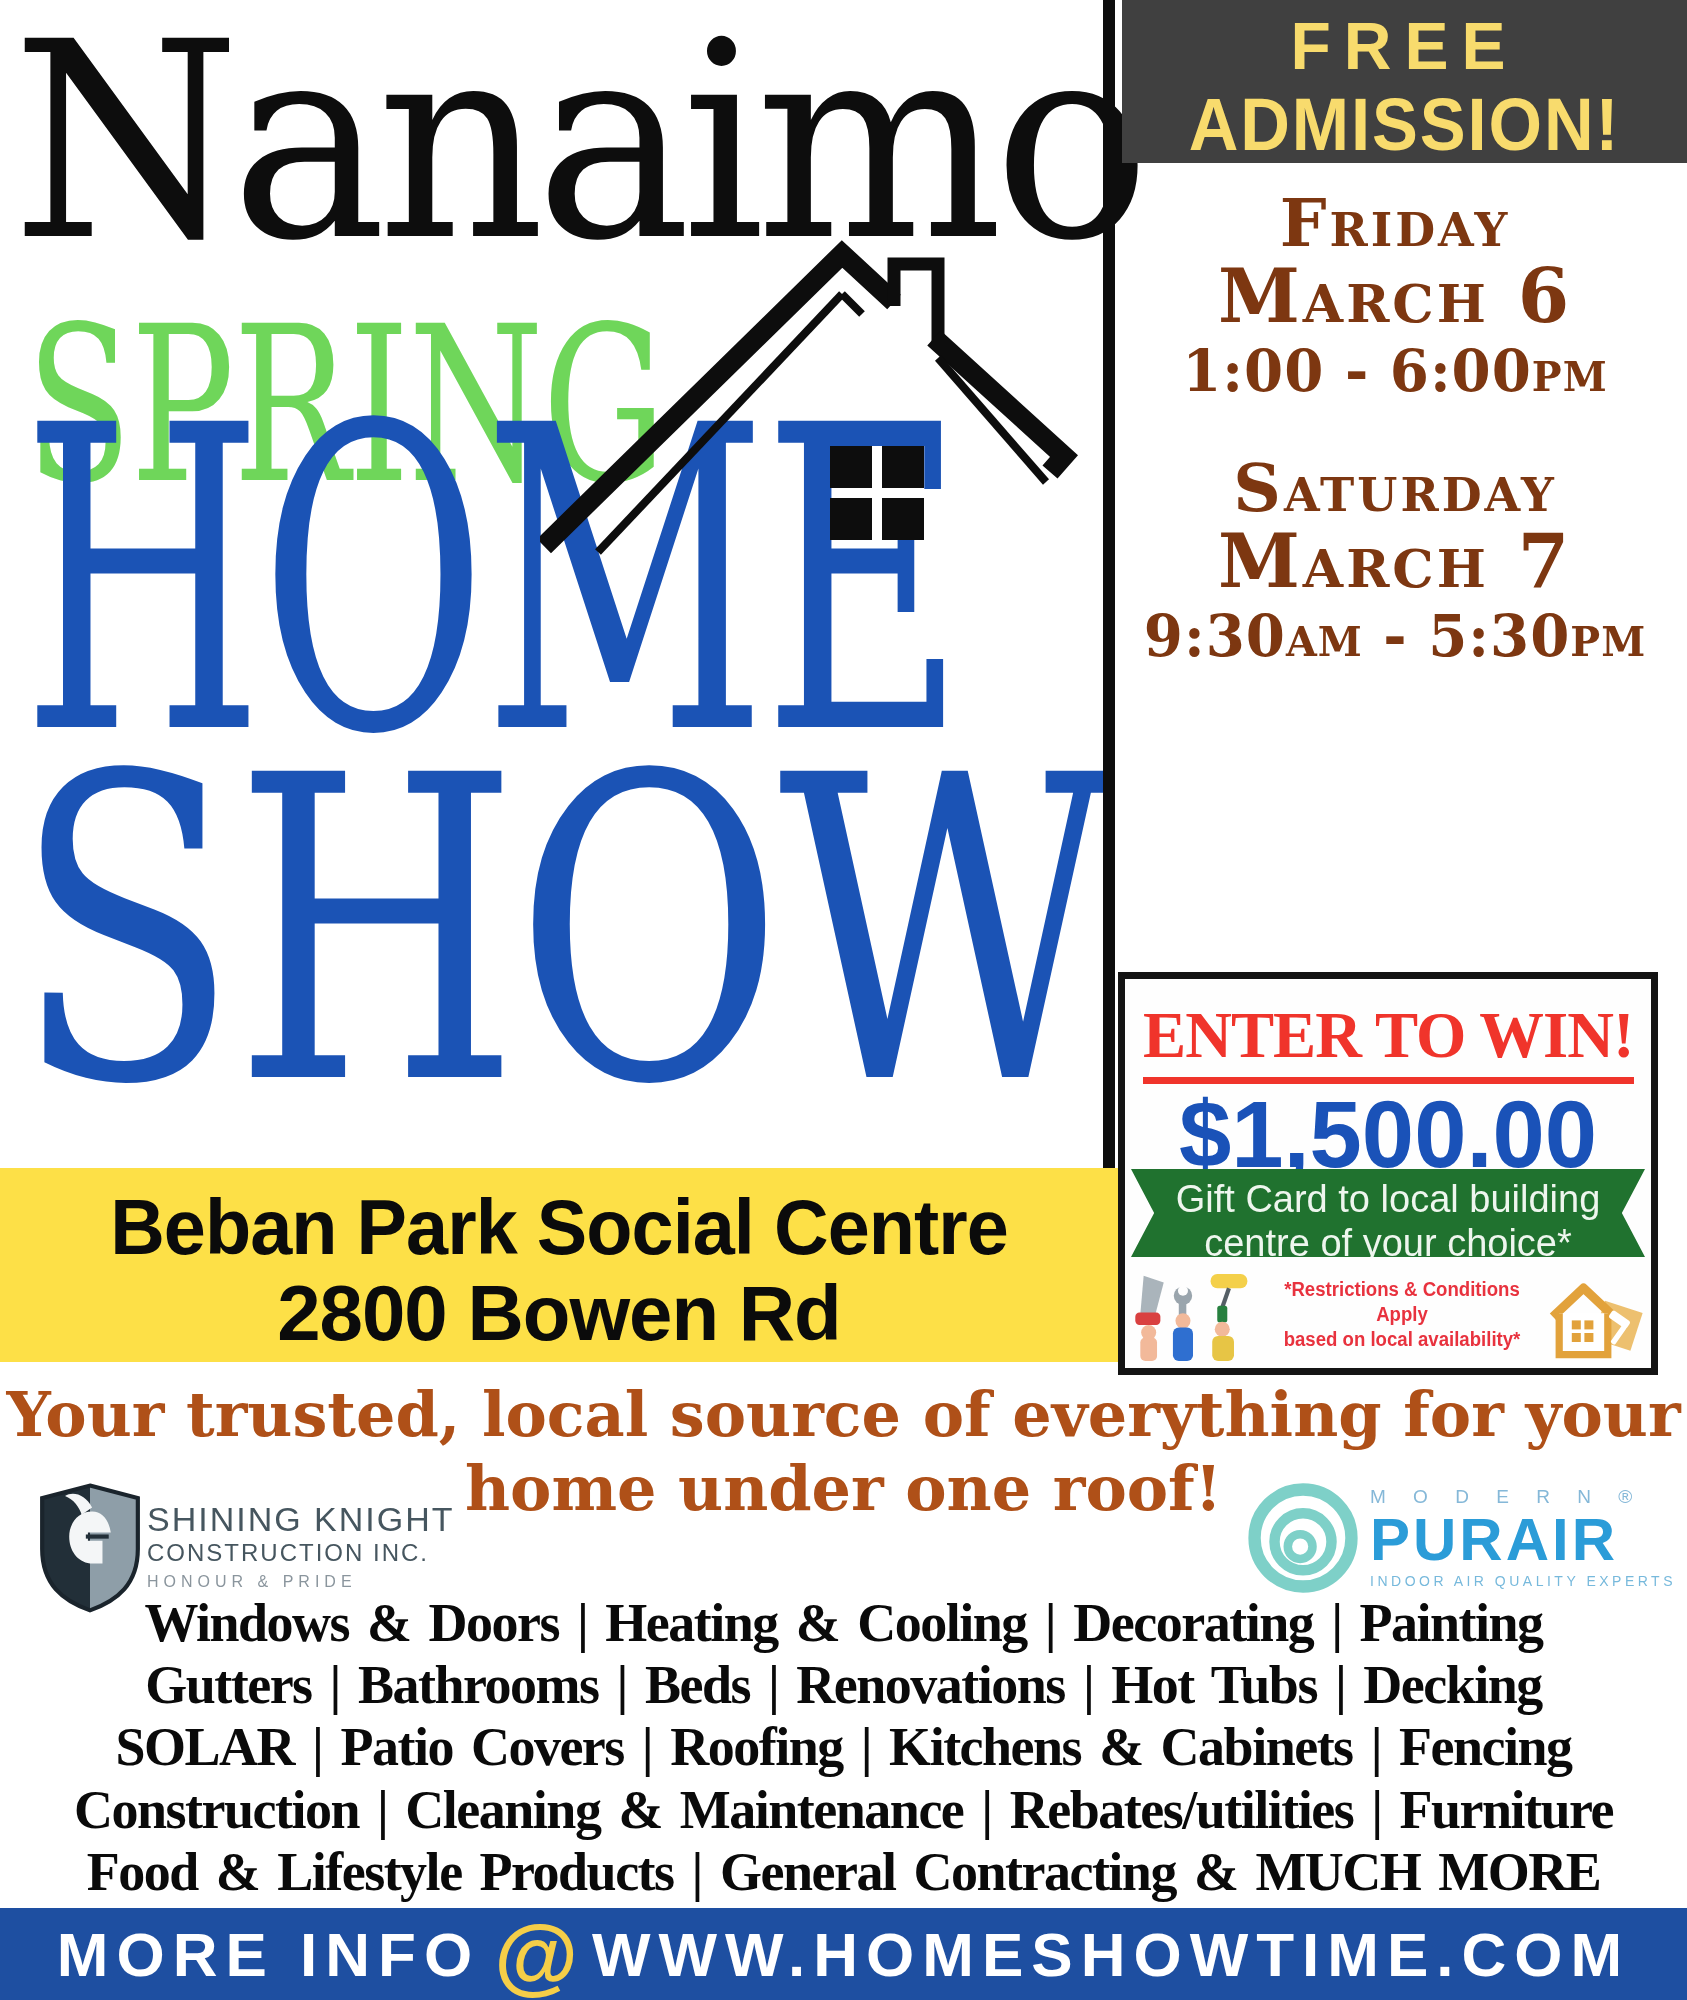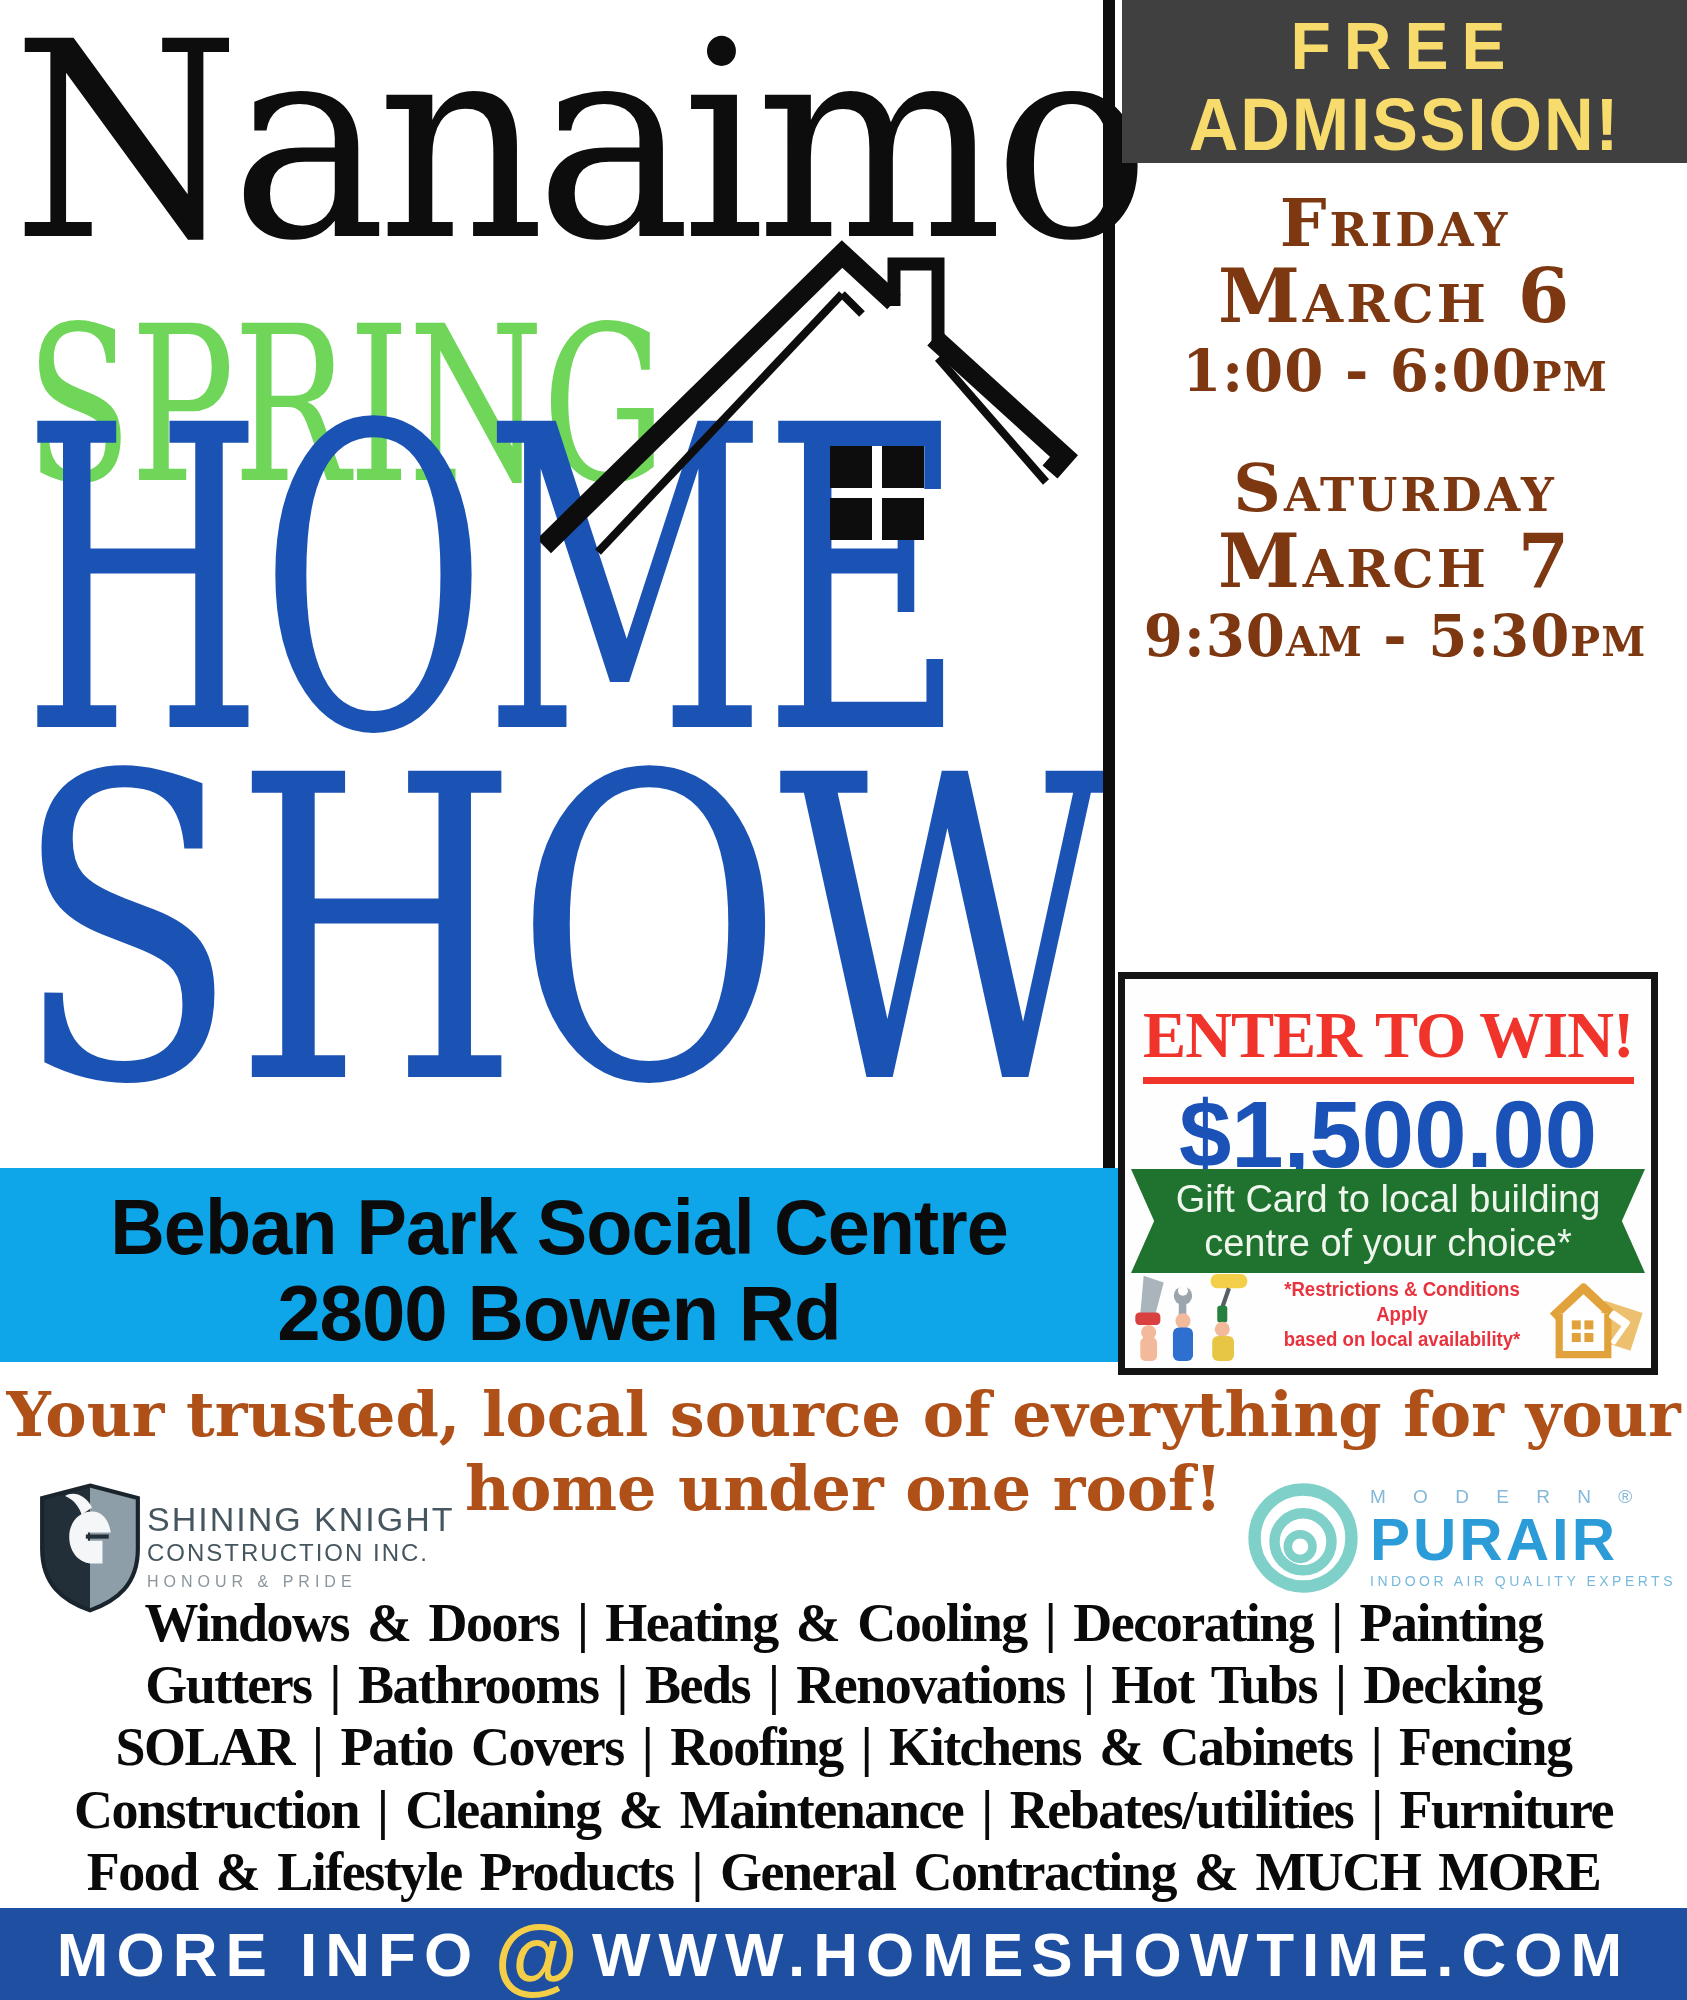--- a/index.html
+++ b/index.html
@@ -40,28 +40,28 @@
   .sched-time{font-size:58px;line-height:74px;letter-spacing:1px;white-space:nowrap;transform:scaleX(.97);transform-origin:center top;}
   #sg1{top:188px;} #sg2{top:453px;} #sg3{top:716px;}
 
   
   #contest{left:1118px;top:972px;width:540px;height:403px;background:#fefefe;
     border:7px solid #141414;box-sizing:border-box;}
   #enter-line{position:absolute;top:18px;width:100%;text-align:center;}
   #enter-line span{display:inline-block;font-family:"Liberation Serif",serif;font-weight:bold;
     font-size:66px;color:#f0342b;border-bottom:7px solid #f0342b;padding-bottom:4px;letter-spacing:-1px;white-space:nowrap;transform:scaleX(.98);}
   #prize{position:absolute;top:102px;width:100%;text-align:center;font-size:94px;font-weight:bold;color:#1a52b8;letter-spacing:0px;white-space:nowrap;}
-  #ribbon{position:absolute;left:6px;top:190px;width:514px;height:104px;background:#20722f;
+  #ribbon{position:absolute;left:6px;top:190px;width:514px;height:88px;background:#20722f;
     clip-path:polygon(0 0,100% 0,95.5% 50%,100% 100%,0 100%,4.5% 50%);
     color:#eef6ee;text-align:center;font-size:38px;line-height:44px;padding-top:8px;box-sizing:border-box;}
   #contest-bottom{position:absolute;left:4px;bottom:6px;width:518px;height:95px;display:flex;align-items:center;}
   #restrictions{flex:1;text-align:center;color:#e8323e;font-weight:bold;font-size:20px;line-height:25px;transform:scaleX(.93);}
 
   
-  #venue-band{left:0;top:1168px;width:1118px;height:194px;background:#0ea5e9;color:#0b0b0b;}
+  #venue-band{left:0;top:1168px;width:1118px;height:194px;background:#fde047;color:#0b0b0b;}
   #venue-band .v1{position:absolute;top:14px;width:100%;text-align:center;font-size:78px;font-weight:bold;letter-spacing:-1px;transform:scaleX(.97);transform-origin:center top;white-space:nowrap;}
   #venue-band .v2{position:absolute;top:100px;width:100%;text-align:center;font-size:78px;font-weight:bold;letter-spacing:-1px;white-space:nowrap;}
 
   
   .tagline{left:0;width:1687px;text-align:center;color:#af5018;
     font-family:"DejaVu Serif",serif;font-weight:bold;white-space:nowrap;}
   #tag1{top:1378px;font-size:62px;}
   #tag2{top:1452px;font-size:62px;}
 
   

